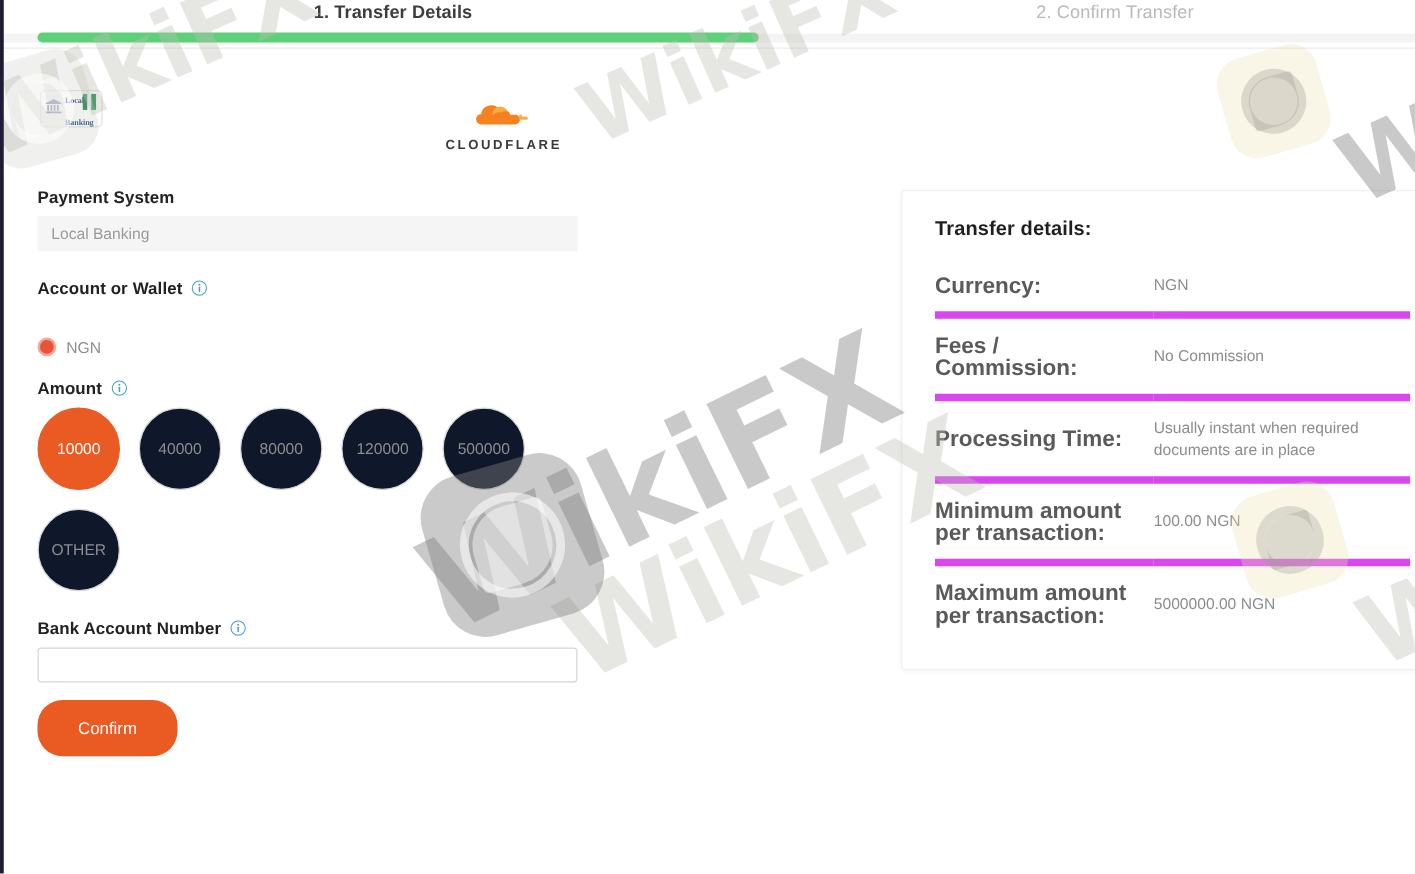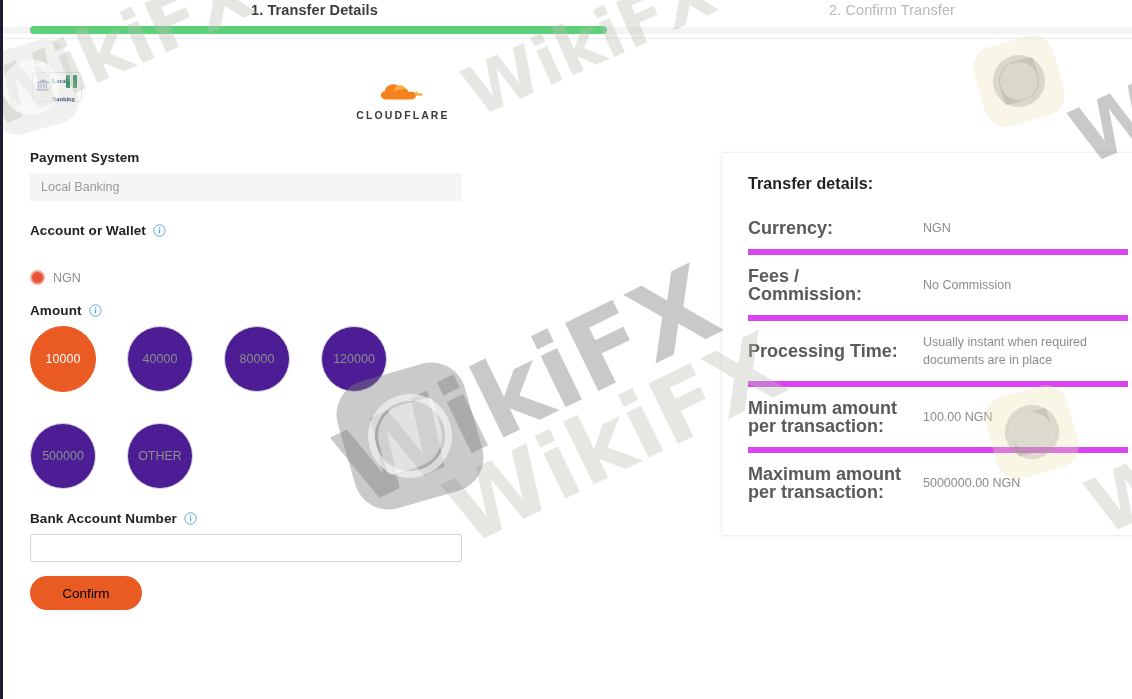--- a/index.html
+++ b/index.html
@@ -190,30 +190,30 @@
     flex: 0 0 auto;
   }
   .radio-text {
     font-size: 12.5px;
     color: #8d8d8d;
   }
 
   .amount-grid {
     display: flex;
     flex-wrap: wrap;
-    gap: 31px;
+    gap: 15px;
     width: 432px;
     margin-top: 4px;
     text-align: right;
   }
   .amount-chip {
     width: 66px; height: 66px;
     border-radius: 50%;
     border: 1px solid #d9d9d9;
-    background: #4c1d95;
+    background: #0f172a;
     color: #8d8d8d;
     font-size: 12.5px;
     display: flex;
     align-items: center;
     justify-content: center;
     cursor: pointer;
     flex: 0 0 auto;
   }
   .amount-chip.selected {
     background: #ea5a23;
@@ -224,25 +224,25 @@
     width: 432px; height: 28px;
     border: 1px solid #d5d5d5;
     border-radius: 3px;
     background: #ffffff;
     padding: 0 10px;
     font-size: 12.5px;
     color: #333333;
     font-family: "Liberation Sans", sans-serif;
   }
   .confirm-btn {
-    width: 112px; height: 34px;
+    width: 112px; height: 45px;
     border: none;
     border-radius: 20px;
     background: #ea5a23;
-    color: #000000;
+    color: #ffffff;
     font-size: 13.5px;
     font-family: "Liberation Sans", sans-serif;
     cursor: pointer;
   }
 
   .sp-18 { height: 18px; }
   .sp-14 { height: 14px; }
   .sp-22 { height: 22px; }
 
   

